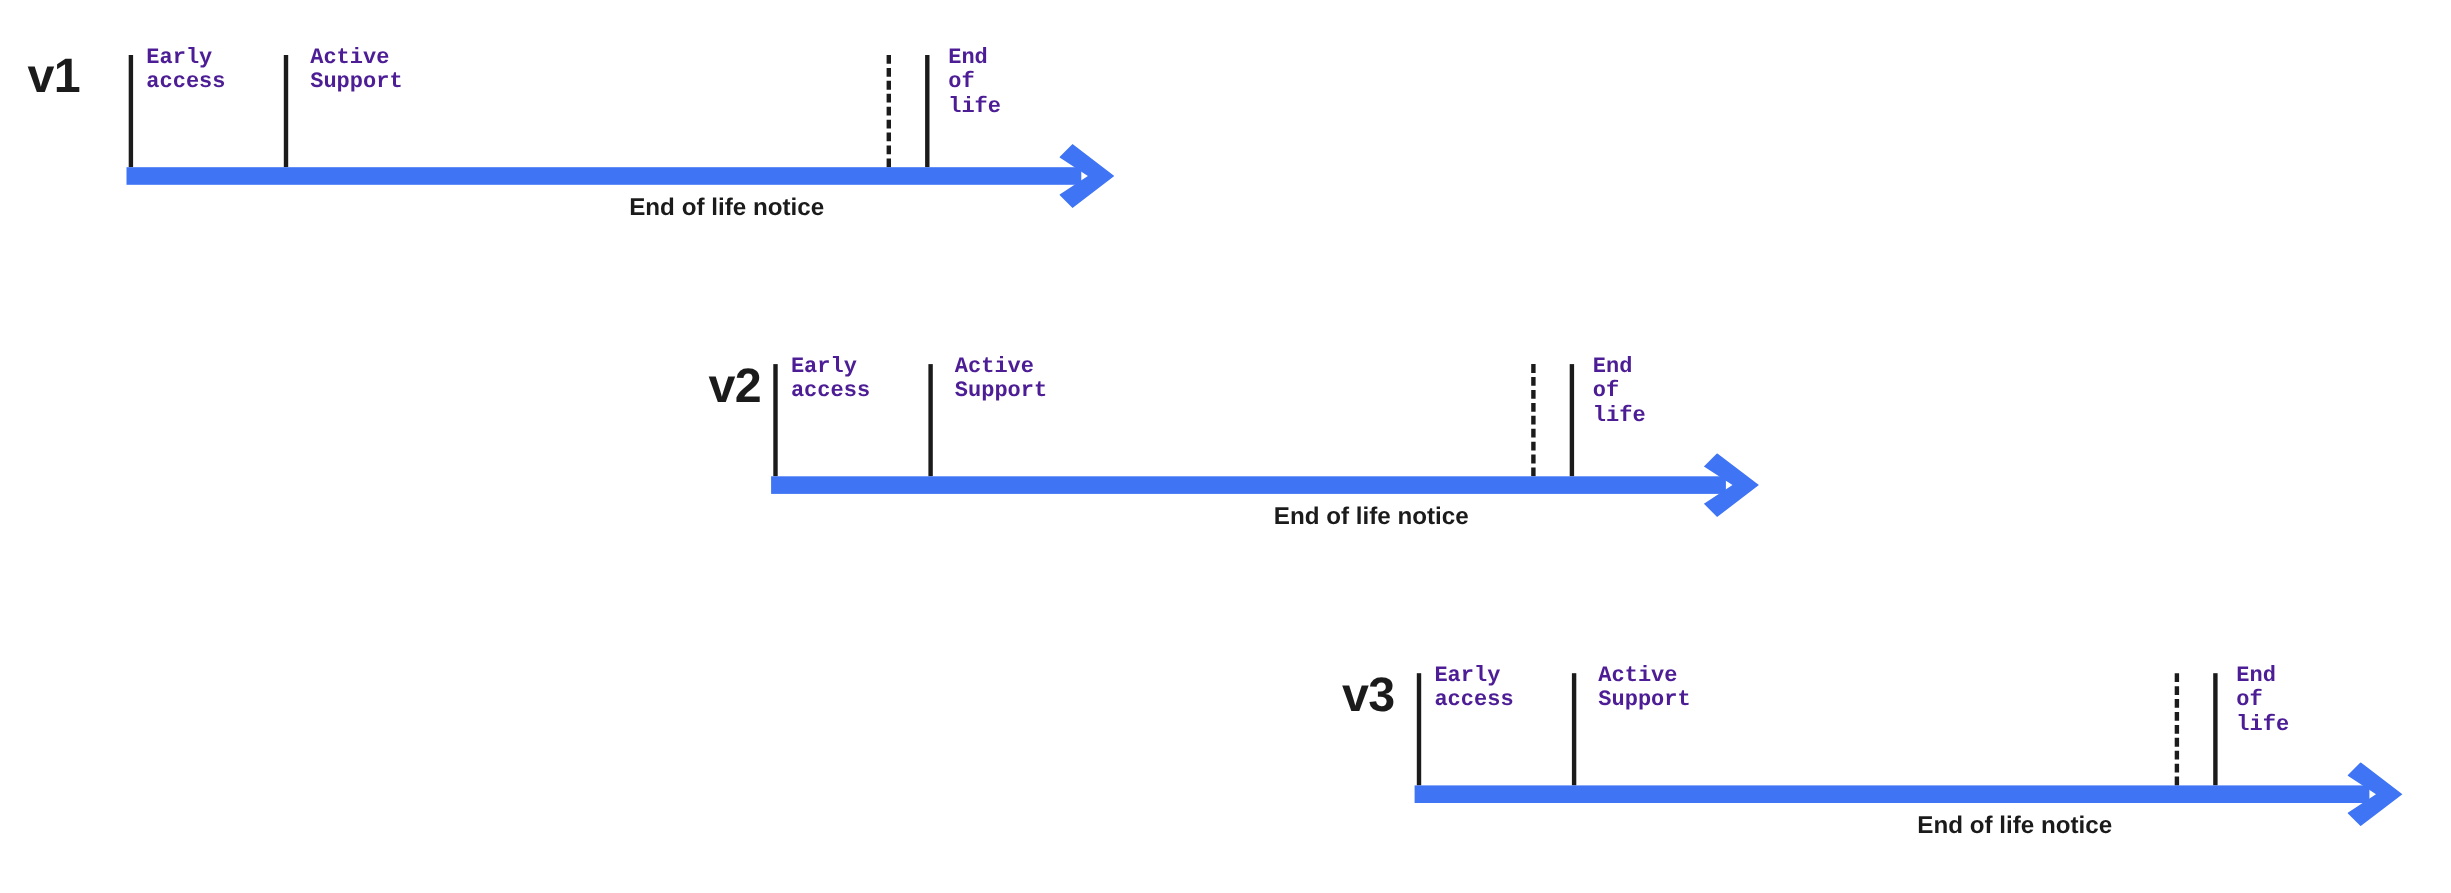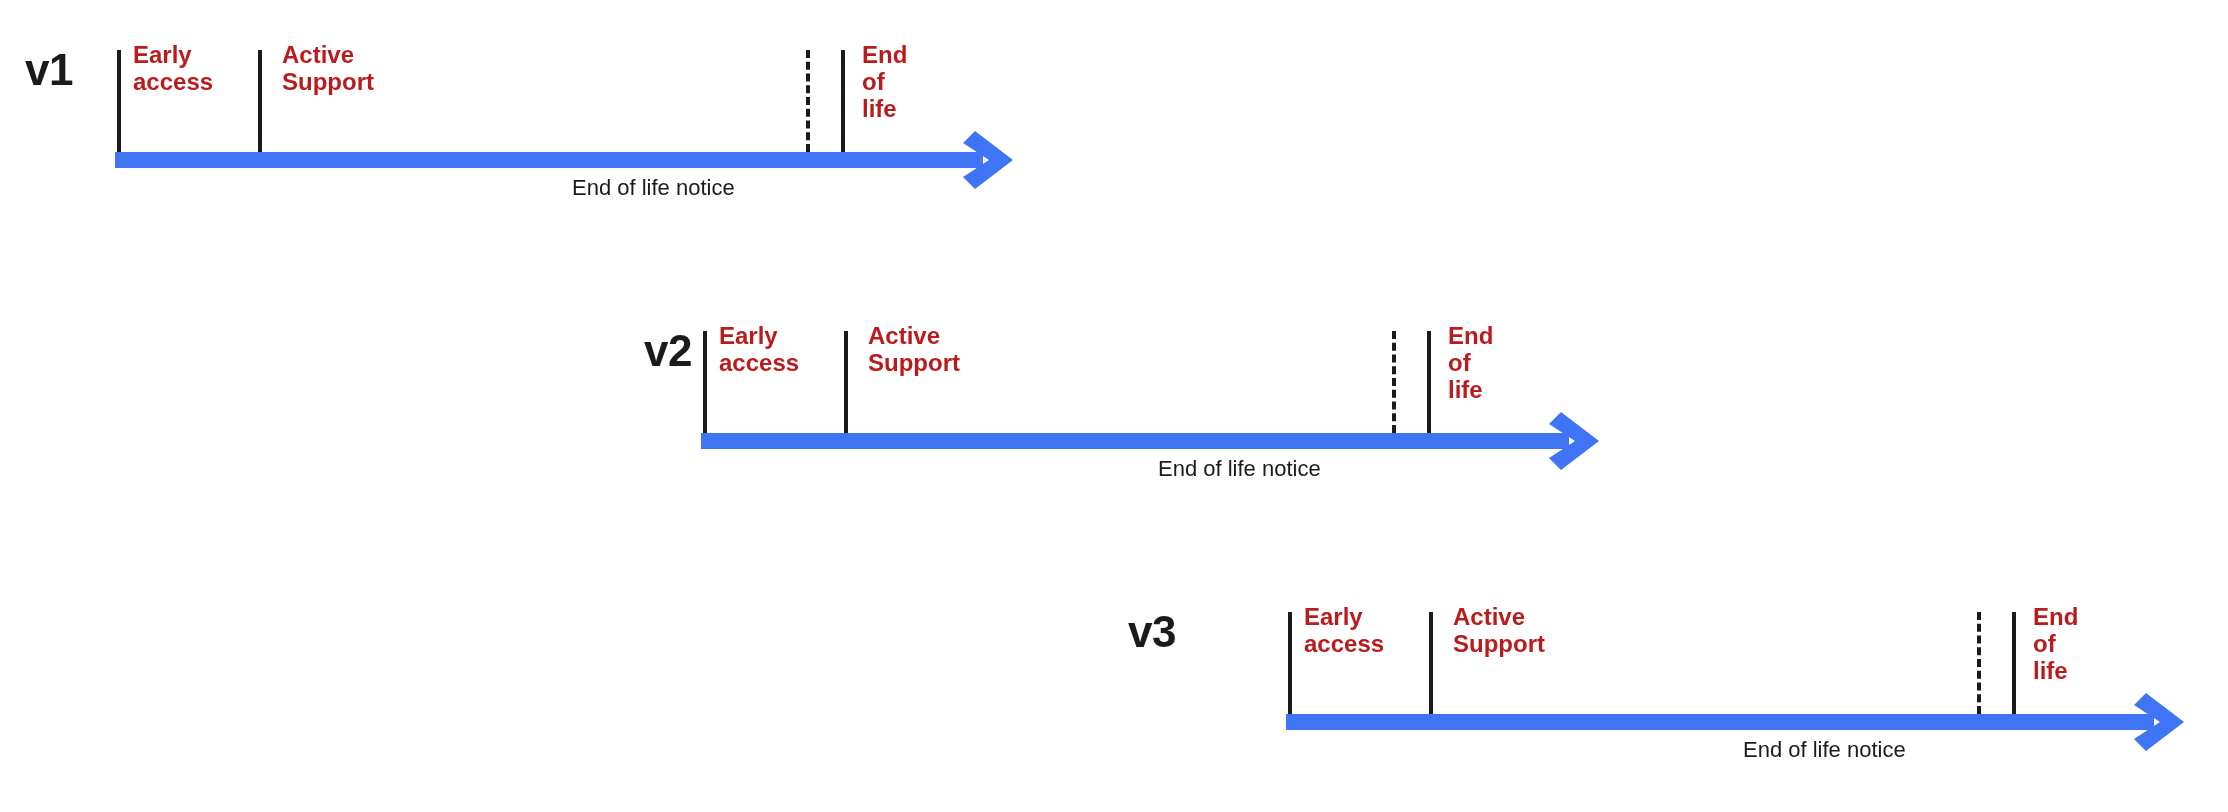--- a/index.html
+++ b/index.html
@@ -61,32 +61,33 @@
 
   
   .arrow-head {
     position: absolute;
     line-height: 0;
   }
 
   
   .phase-label {
     position: absolute;
-    font-size: 24px;
+    font-size: 20px;
     font-weight: 700;
-    color: #b91c1c;
+    color: #4c1d95;
     line-height: 1.12;
     white-space: pre-line;
+    font-family: Liberation Mono, monospace;
   }
 
   
   .notice-label {
     position: absolute;
     font-size: 22px;
-    font-weight: 400;
+    font-weight: 700;
     color: #1b1b1b;
     line-height: 1.12;
     white-space: nowrap;
   }
 </style>
 </head>
 <body>
 
 <div id="canvas">
 
@@ -145,21 +146,21 @@
       <svg width="62" height="58" viewBox="0 0 62 58" xmlns="http://www.w3.org/2000/svg">
         <polygon points="12,0 50,29 12,58 0,46 26,29 0,12" fill="#3f74f4"></polygon>
       </svg>
     </div>
 
     <div class="notice-label" style="left:1158px; top:457px;">End of life notice</div>
   </div>
 
   <div class="timeline-row">
 
-    <div class="version-label" style="left:1128px; top:610px;">v3</div>
+    <div class="version-label" style="left:1220px; top:610px;">v3</div>
 
     <div class="divider" style="left:1288px; top:612px; height:102px;"></div>
 
     <div class="phase-label" style="left:1304px; top:604px; width:120px;">Early
 access</div>
 
     <div class="divider" style="left:1429px; top:612px; height:102px;"></div>
 
     <div class="phase-label" style="left:1453px; top:604px;">Active Support</div>
 

